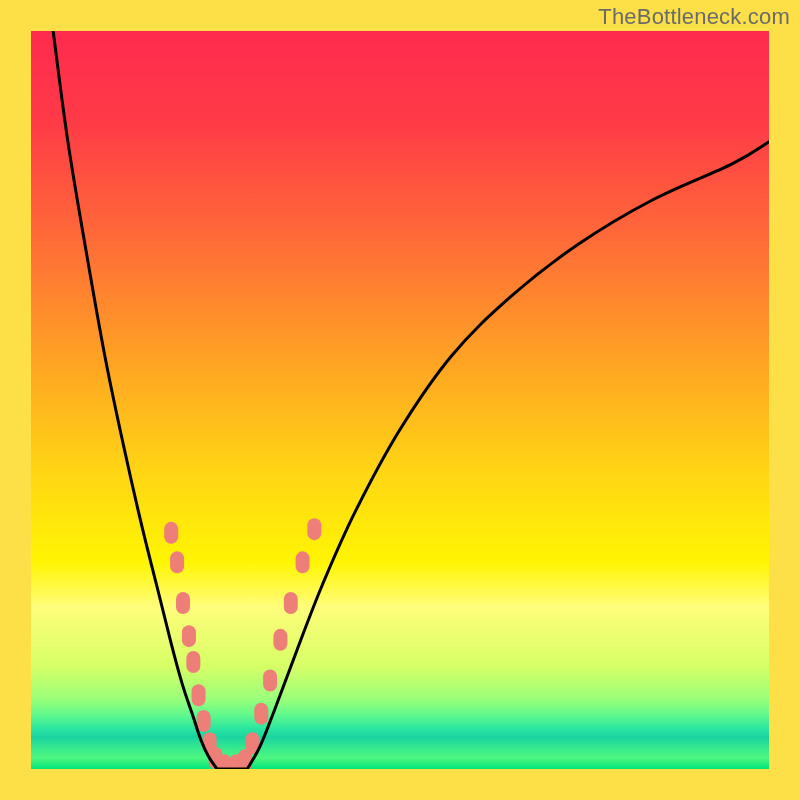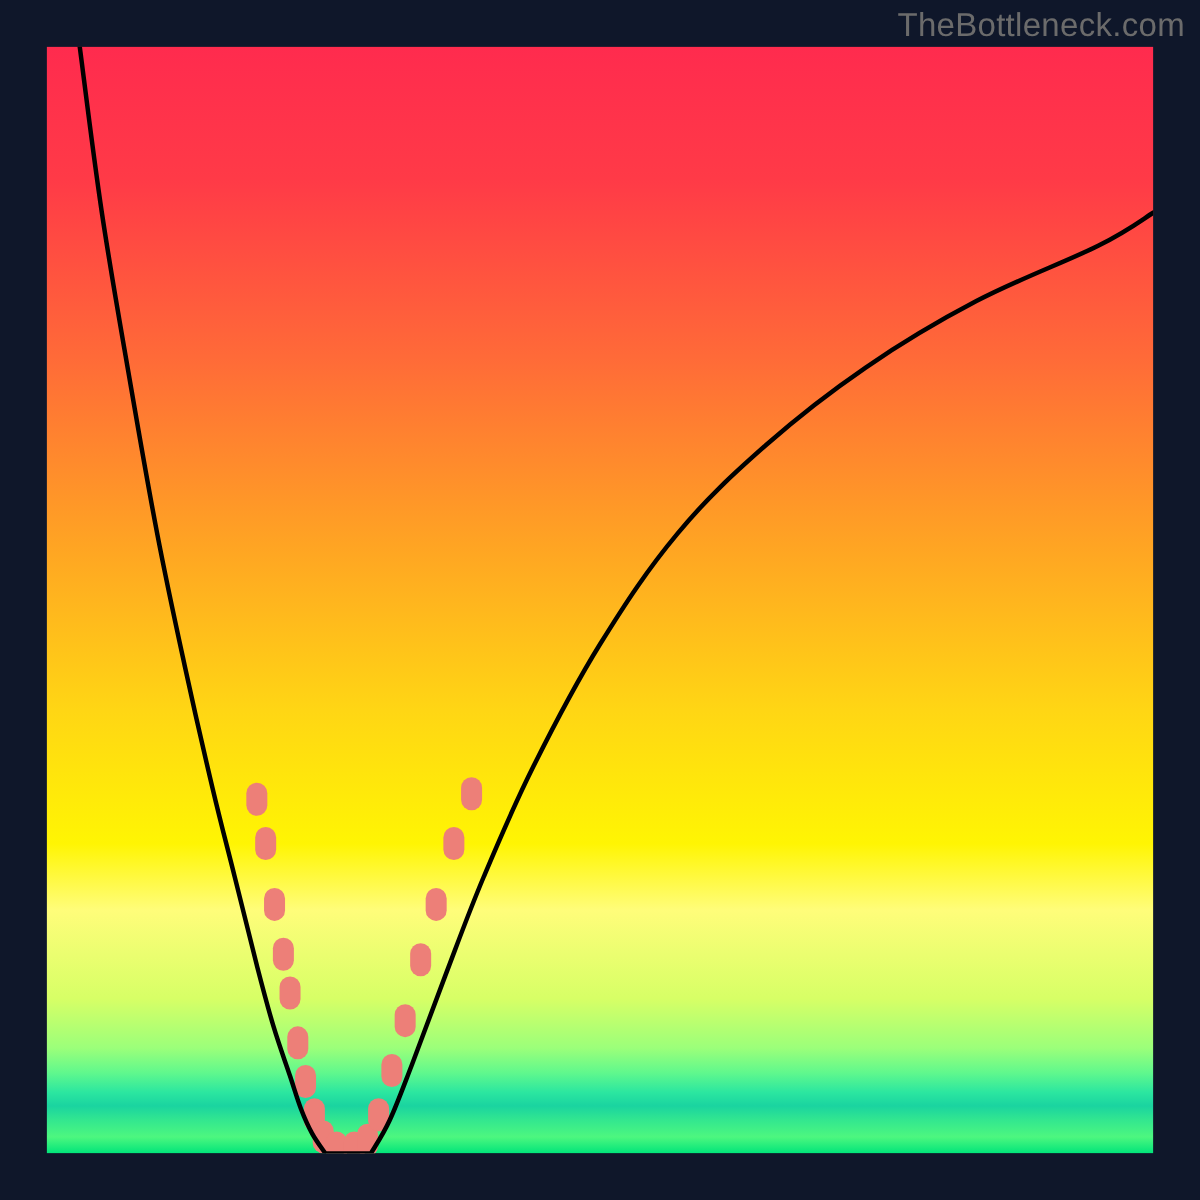--- a/index.html
+++ b/index.html
@@ -8,21 +8,21 @@
     width: 800px;
     height: 800px;
     overflow: hidden;
     background: #000;
     font-family: Arial, Helvetica, sans-serif;
   }
   .frame {
     position: absolute;
     left: 0; top: 0;
     width: 800px; height: 800px;
-    background: #0f172a;
+    background: #fde047;
   }
   .plot {
     position: absolute;
     left: 31px;
     top: 31px;
     width: 738px;
     height: 738px;
     overflow: hidden;
   }
   .gradient {

